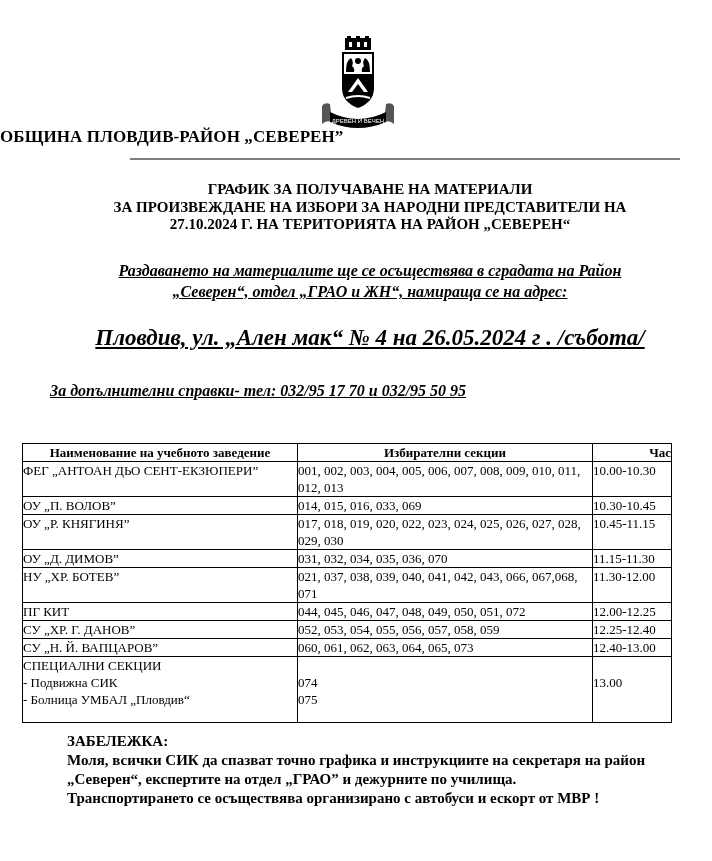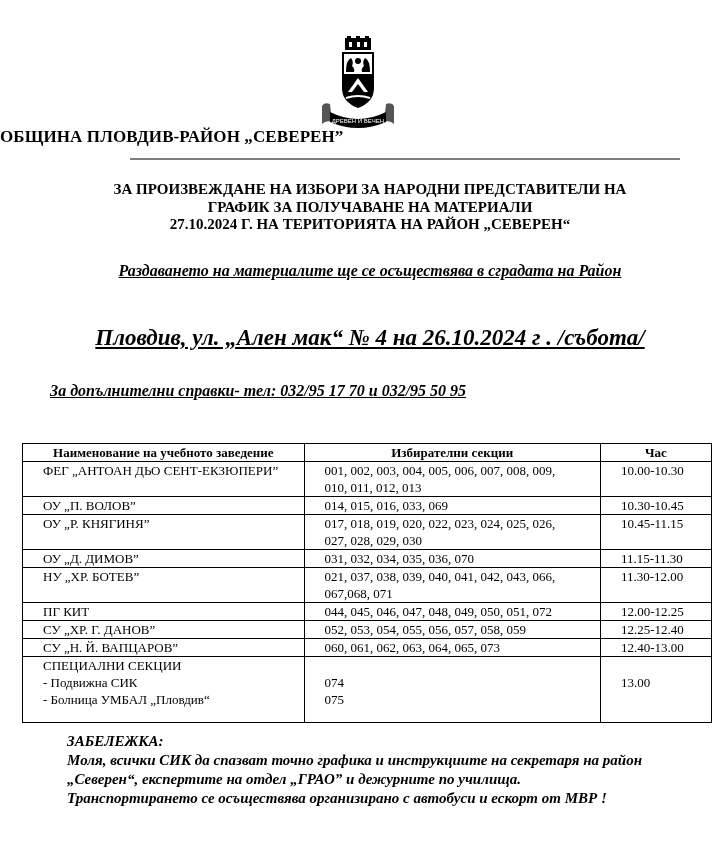--- a/index.html
+++ b/index.html
@@ -39,36 +39,36 @@
       font-size: 16px; text-align: left;
     }
 
     
     #schedule-table {
       position: absolute; left: 22px; top: 443px;
       border-collapse: collapse; font-size: 13px;
       font-family: "Liberation Serif", serif;
     }
     #schedule-table td, #schedule-table th {
-      border: 1px solid #000; padding: 0 20px; vertical-align: top;
+      border: 1px solid #000; padding: 0 0; vertical-align: top;
       line-height: 17px; text-align: left; font-weight: normal;
     }
     #schedule-table th { font-weight: bold; text-align: center; height: 16px; }
     #schedule-table .col-name { width: 274px; }
     #schedule-table .col-sec  { width: 294px; }
-    #schedule-table .col-time { width: 78px; }
+    #schedule-table .col-time { width: 78px; text-align: right; }
     #schedule-table tr.tall td { height: 33px; }
     #schedule-table tr.short td { height: 16px; }
     #schedule-table tr.special td { height: 65px; margin-top: 6px; }
     .special-line { display: block; }
 
     
     #note {
       left: 67px; width: 620px; top: 732px;
-      font-weight: bold; font-size: 15px; line-height: 19px; font-style: italic;
+      font-weight: bold; font-size: 15px; line-height: 19px;
     }
     #note .para { margin: 0; }
     #note .transport { }
   </style>
 </head>
 <body>
 
 <div id="coat" class="abs">
   <svg width="80" height="92" viewBox="0 0 80 92">
 
@@ -95,31 +95,32 @@
     <path d="M76 70 Q74 66 68 68 L66 86 Q72 84 76 88 Z" fill="#555"></path>
     <path d="M12 76 Q40 90 68 76 L68 86 Q40 98 12 86 Z" fill="#000"></path>
     <text x="40" y="87" font-size="6" fill="#fff" text-anchor="middle" font-family="Liberation Sans, sans-serif">ДРЕВЕН И ВЕЧЕН</text>
   </svg>
 </div>
 
 <div id="org-title" class="abs">ОБЩИНА ПЛОВДИВ-РАЙОН „СЕВЕРЕН”</div>
 <div id="rule" class="abs"></div>
 
 <div id="schedule-title" class="abs">
+  <div>ГРАФИК ЗА ПОЛУЧАВАНЕ НА МАТЕРИАЛИ</div>
   <div>ЗА ПРОИЗВЕЖДАНЕ НА ИЗБОРИ ЗА НАРОДНИ ПРЕДСТАВИТЕЛИ НА</div>
-  <div>ГРАФИК ЗА ПОЛУЧАВАНЕ НА МАТЕРИАЛИ</div>
   <div>27.10.2024 Г. НА ТЕРИТОРИЯТА НА РАЙОН „СЕВЕРЕН“</div>
 </div>
 
 <div id="distribution" class="abs">
   <div><span class="it-u">Раздаването на материалите ще се осъществява в сградата на Район</span></div>
+  <div><span class="it-u">„Северен“, отдел „ГРАО и ЖН“, намираща се на адрес:</span></div>
 </div>
 
 <div id="address" class="abs">
-  <span class="it-u">Пловдив, ул. „Ален мак“ № 4 на 26.10.2024 г . /събота/</span>
+  <span class="it-u">Пловдив, ул. „Ален мак“ № 4 на 26.05.2024 г . /събота/</span>
 </div>
 
 <div id="contact" class="abs">
   <span class="it-u">За допълнителни справки-  тел: 032/95 17 70 и 032/95 50 95</span>
 </div>
 
 <table id="schedule-table">
   <thead>
     <tr>
       <th class="col-name">Наименование на учебното заведение</th>

